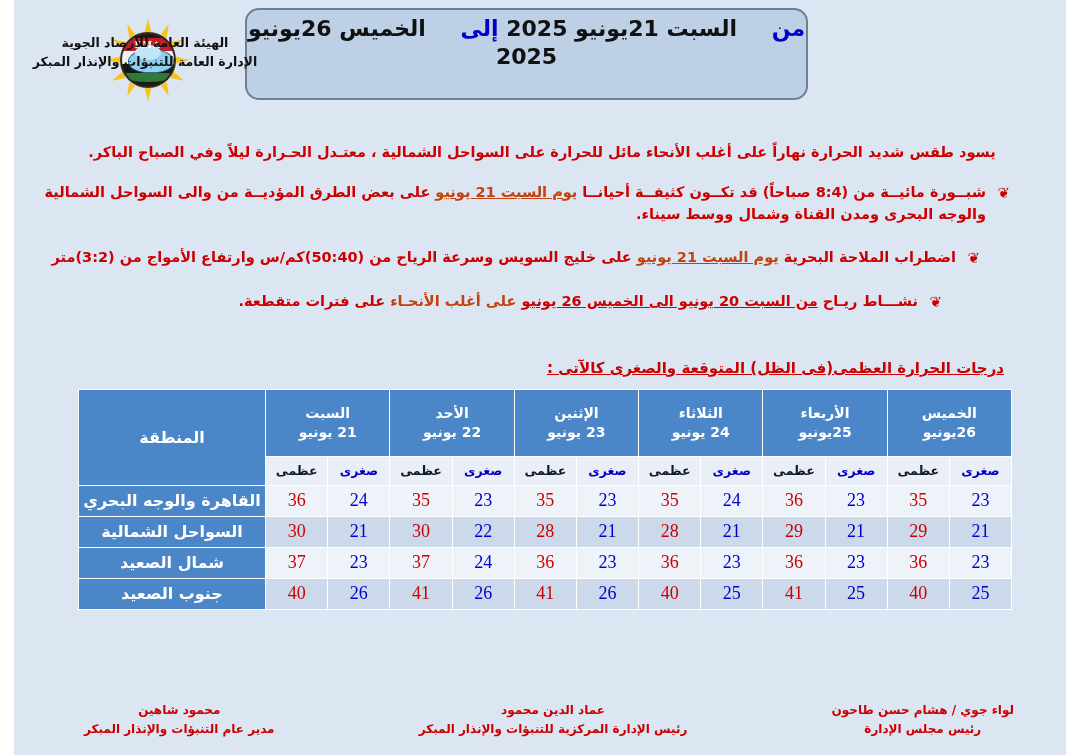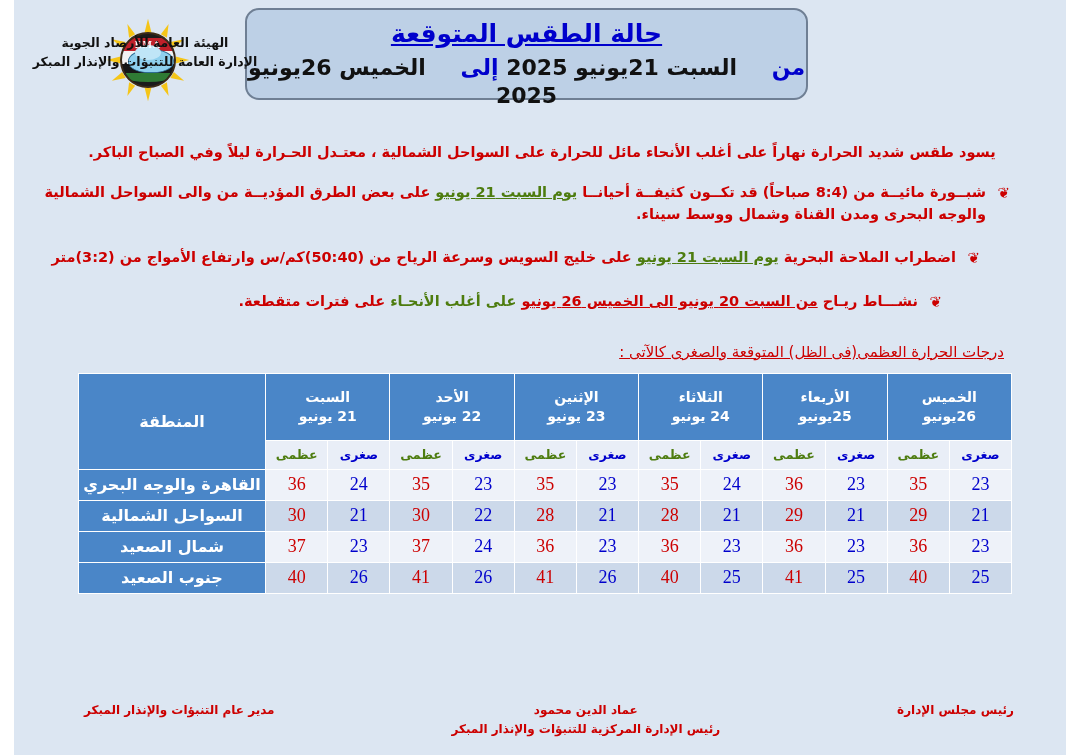--- a/index.html
+++ b/index.html
@@ -173,33 +173,33 @@
     text-align: right;
   }
   .bullet .bullet-icon {
     position: absolute;
     right: 2px;
     top: 1px;
     color: #cc0000;
     font-size: 15px;
     line-height: 1.4;
   }
-  .bullet .blue { color: #4d7c0f; }
+  .bullet .blue { color: #c2410c; }
   .bullet .u { text-decoration: underline; }
 
   .b2 { margin-right: 32px; }
   .b3 { margin-right: 62px; margin-top: 22px; }
   .b4 { margin-right: 100px; margin-top: 22px; }
 
   
   .table-heading {
-    margin: 30px 40px 0 0;
+    margin: 46px 40px 0 0;
     text-align: right;
     font-size: 15px;
-    font-weight: normal;
+    font-weight: bold;
     color: #cc0000;
     text-decoration: underline;
   }
 
   
   .table-wrap {
     margin: 12px 0 0 0;
     padding: 0 68px 0 78px;
   }
   table.fc {
@@ -231,21 +231,21 @@
     font-weight: bold;
     width: 186px;
   }
   th.sub {
     background: #e9eef7;
     font-family: "DejaVu Sans", sans-serif;
     font-size: 12.5px;
     font-weight: bold;
     height: 28px;
   }
-  th.sub.max { color: #4d7c0f; }
+  th.sub.max { color: #0f172a; }
   th.sub.min { color: #0000cc; }
   td.val {
     height: 30px;
     font-size: 18px;
     font-weight: normal;
     font-family: "Liberation Serif", serif;
   }
   td.val.max { color: #cc0000; }
   td.val.min { color: #0000cc; }
   tr.odd td.val { background: #eef2f9; }
@@ -314,21 +314,20 @@
         <div class="stripe-white"></div>
         <div class="stripe-black"></div>
         <div class="cloud"></div>
         <div class="cloud2"></div>
         <div class="grass"></div>
         <div class="ema">EMA</div>
       </div>
     </div>
 
     <div class="title-box">
-      <div class="title-main">حالة الطقس المتوقعة</div>
       <div class="title-sub">
         <span class="hl">من</span>
         <span>السبت 21يونيو 2025</span>
         <span class="hl">إلى</span>
         <span>الخميس 26يونيو 2025</span>
       </div>
     </div>
 
     <div class="org">
       <div>الهيئة العامة للأرصاد الجوية</div>
@@ -470,24 +469,26 @@
             <td class="val min">26</td>
             <td class="val max">40</td>
             <td class="region">جنوب الصعيد</td>
           </tr>
         </tbody>
     </table>
   </div>
 
   <div class="footer">
     <div class="sig">
+      <span class="name">لواء جوي / هشام حسن طاحون</span>
       <span class="role">رئيس مجلس الإدارة</span>
     </div>
     <div class="sig">
       <span class="name">عماد الدين محمود</span>
       <span class="role">رئيس الإدارة المركزية للتنبؤات والإنذار المبكر</span>
     </div>
     <div class="sig">
+      <span class="name">محمود شاهين</span>
       <span class="role">مدير عام التنبؤات والإنذار المبكر</span>
     </div>
   </div>
 
 </div>
 
 </body></html>

